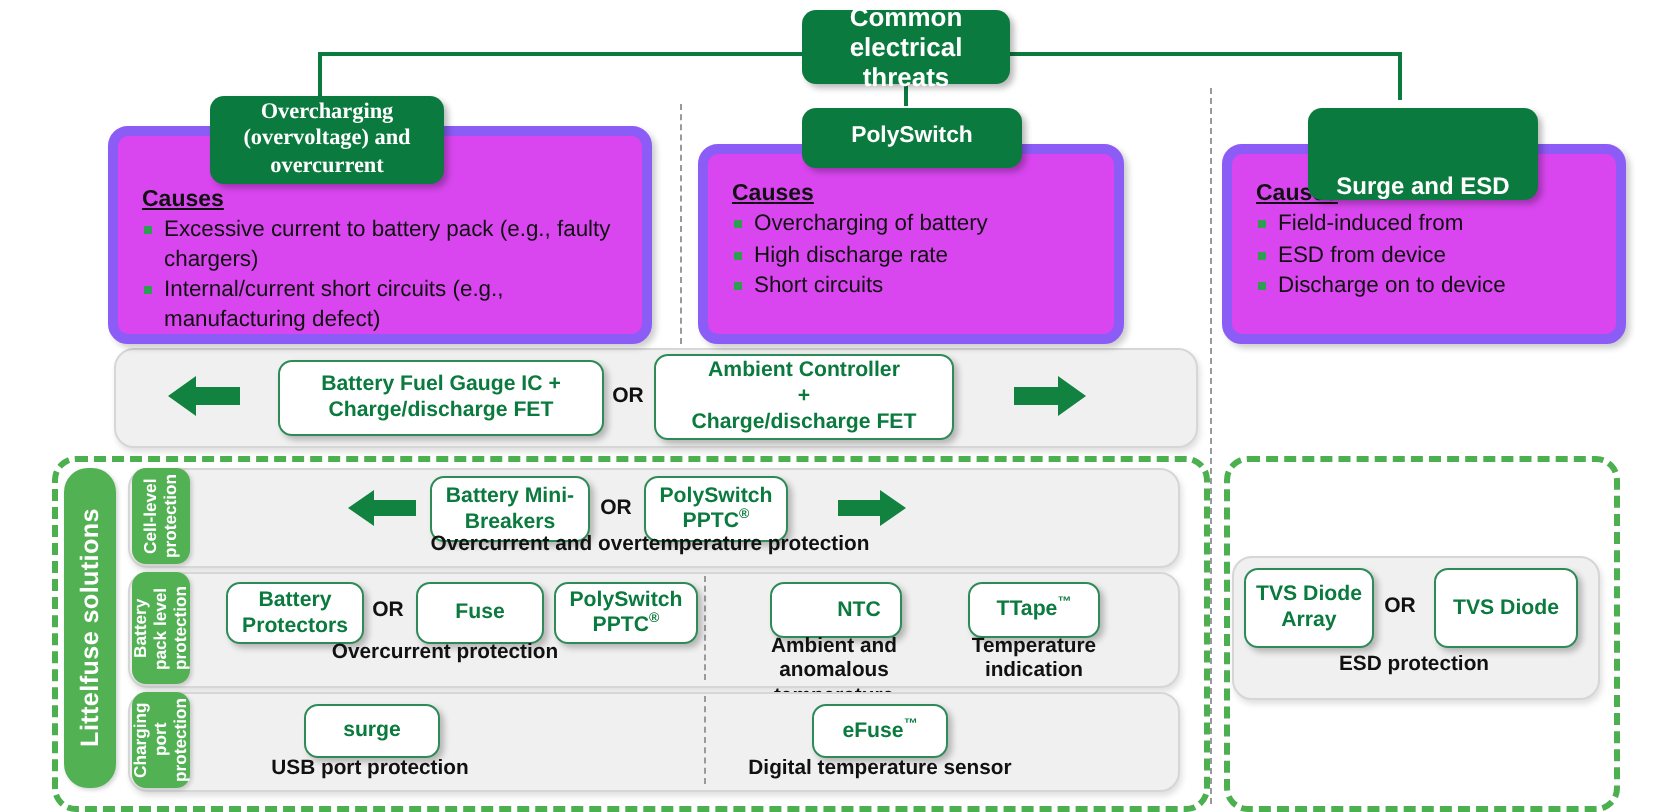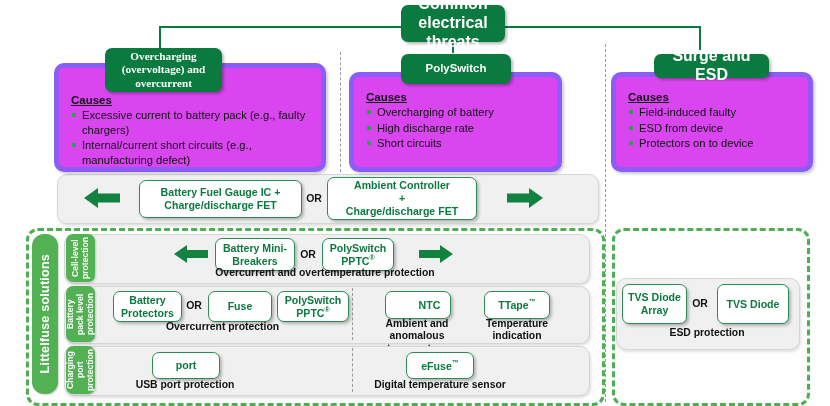--- a/index.html
+++ b/index.html
@@ -147,21 +147,21 @@
 
 <div id="canvas">
 
   <div class="abs line vline" style="left:452px;top:41px;height:12px;"></div>
   <div class="abs line hline" style="left:159px;top:26px;width:541px;"></div>
   <div class="abs line vline" style="left:159px;top:26px;height:24px;"></div>
   <div class="abs line vline" style="left:699px;top:26px;height:24px;"></div>
   <div class="abs line hline" style="left:159px;top:26px;width:242px;"></div>
   <div class="abs line hline" style="left:505px;top:26px;width:195px;"></div>
 
-  <div class="abs greenbox" style="left:401px;top:5px;width:104px;height:37px;font-size:16px;">
+  <div class="abs greenbox" style="left:401px;top:5px;width:104px;height:37px;font-size:13px;">
     <span style="white-space:pre-line;">Common electrical
 threats</span>
   </div>
 
   <div class="abs causecard" style="left:54px;top:63px;width:262px;height:99px;">
     <div class="cc-inner" style="padding-top:26px;">
       <div class="causes-title">Causes</div>
       <ul>
         <li>Excessive current to battery pack (e.g., faulty chargers)</li>
         <li>Internal/current short circuits (e.g., manufacturing defect)</li>
@@ -185,27 +185,27 @@
     </div>
   </div>
   <div class="abs greenbox" style="left:401px;top:54px;width:110px;height:30px;font-size:11.4px;">
     <span style="white-space:pre-line;">PolySwitch</span>
   </div>
 
   <div class="abs causecard" style="left:611px;top:72px;width:192px;height:90px;">
     <div class="cc-inner" style="padding-top:14px;">
       <div class="causes-title">Causes</div>
       <ul>
-        <li>Field-induced faulty</li>
+        <li>Field-induced from</li>
         <li>ESD from device</li>
-        <li>Protectors on to device</li>
+        <li>Discharge on to device</li>
       </ul>
     </div>
   </div>
-  <div class="abs greenbox" style="left:654px;top:54px;width:115px;height:24px;font-size:16px;">
+  <div class="abs greenbox" style="left:654px;top:54px;width:115px;height:46px;font-size:12px;align-items:flex-end;">
     <span style="white-space:pre-line;">Surge and ESD</span>
   </div>
 
   <div class="abs vdash-grey" style="left:605px;top:44px;height:358px;"></div>
   <div class="abs vdash-grey" style="left:340px;top:52px;height:120px;"></div>
 
   <div class="abs panel" style="left:57px;top:174px;width:540px;height:48px;"></div>
 
   <svg class="abs arrow" style="left:82px;top:187px;" width="40" height="22" viewBox="0 0 40 22">
     <path d="M2 11 L16 1 L16 6.5 L38 6.5 L38 15.5 L16 15.5 L16 21 Z" fill="#11823F"></path>
@@ -306,21 +306,21 @@
   <div class="abs panel" style="left:64px;top:346px;width:524px;height:48px;"></div>
   <div class="abs rowtab" style="left:66px;top:346px;width:29px;height:48px;">
     <span>Charging
 port
 protection</span>
   </div>
 
   <div class="abs vdash-grey" style="left:352px;top:348px;height:44px;"></div>
 
   <div class="abs chip" style="left:152px;top:352px;width:66px;height:25px;">
-    <span style="white-space:pre-line;">port</span>
+    <span style="white-space:pre-line;">surge</span>
   </div>
   <div class="abs caption" style="left:123px;top:379px;width:124px;">USB port protection</div>
 
   <div class="abs chip" style="left:406px;top:352px;width:66px;height:25px;">
     <span style="white-space:pre-line;"><span>eFuse</span><sup>™</sup></span>
   </div>
   <div class="abs caption" style="left:370px;top:379px;width:140px;">Digital temperature sensor</div>
 
   <div class="abs panel" style="left:616px;top:278px;width:182px;height:70px;"></div>
 

